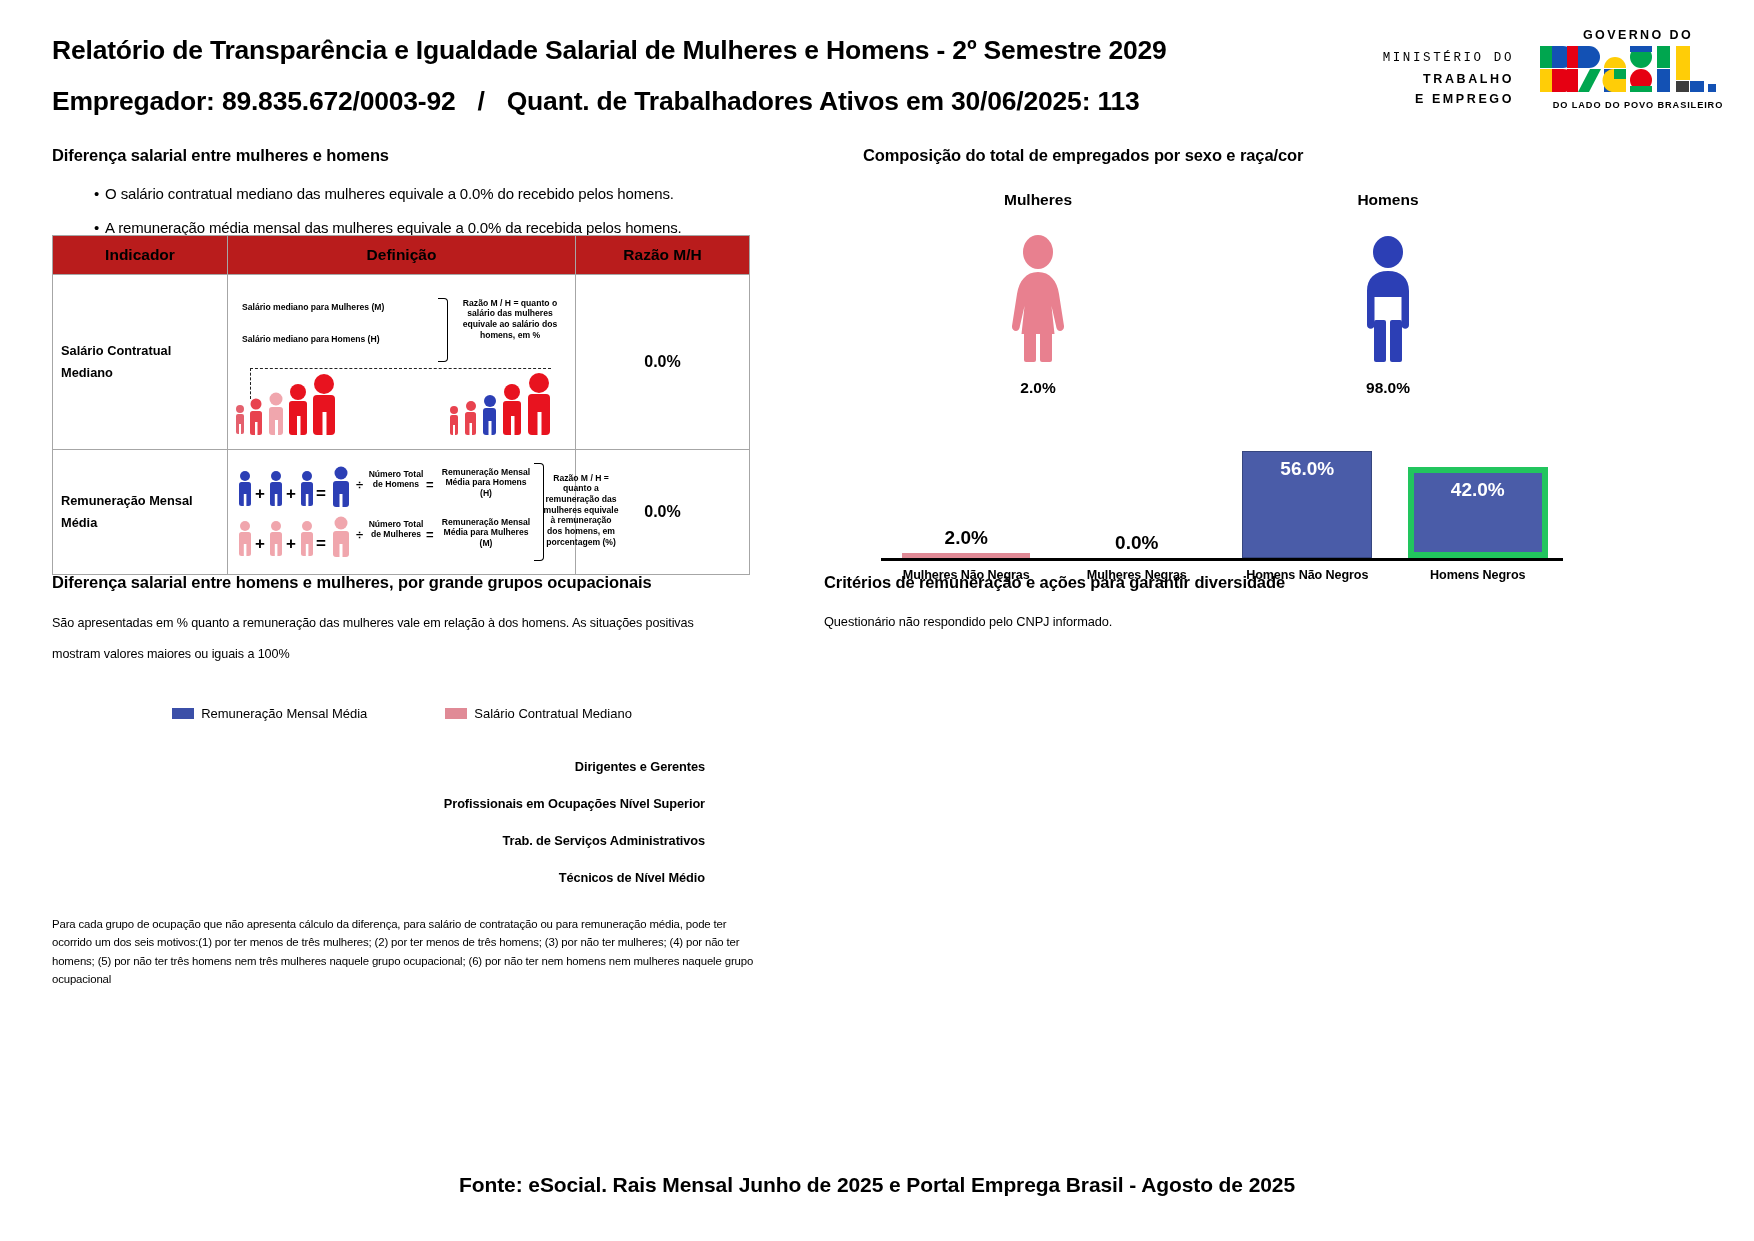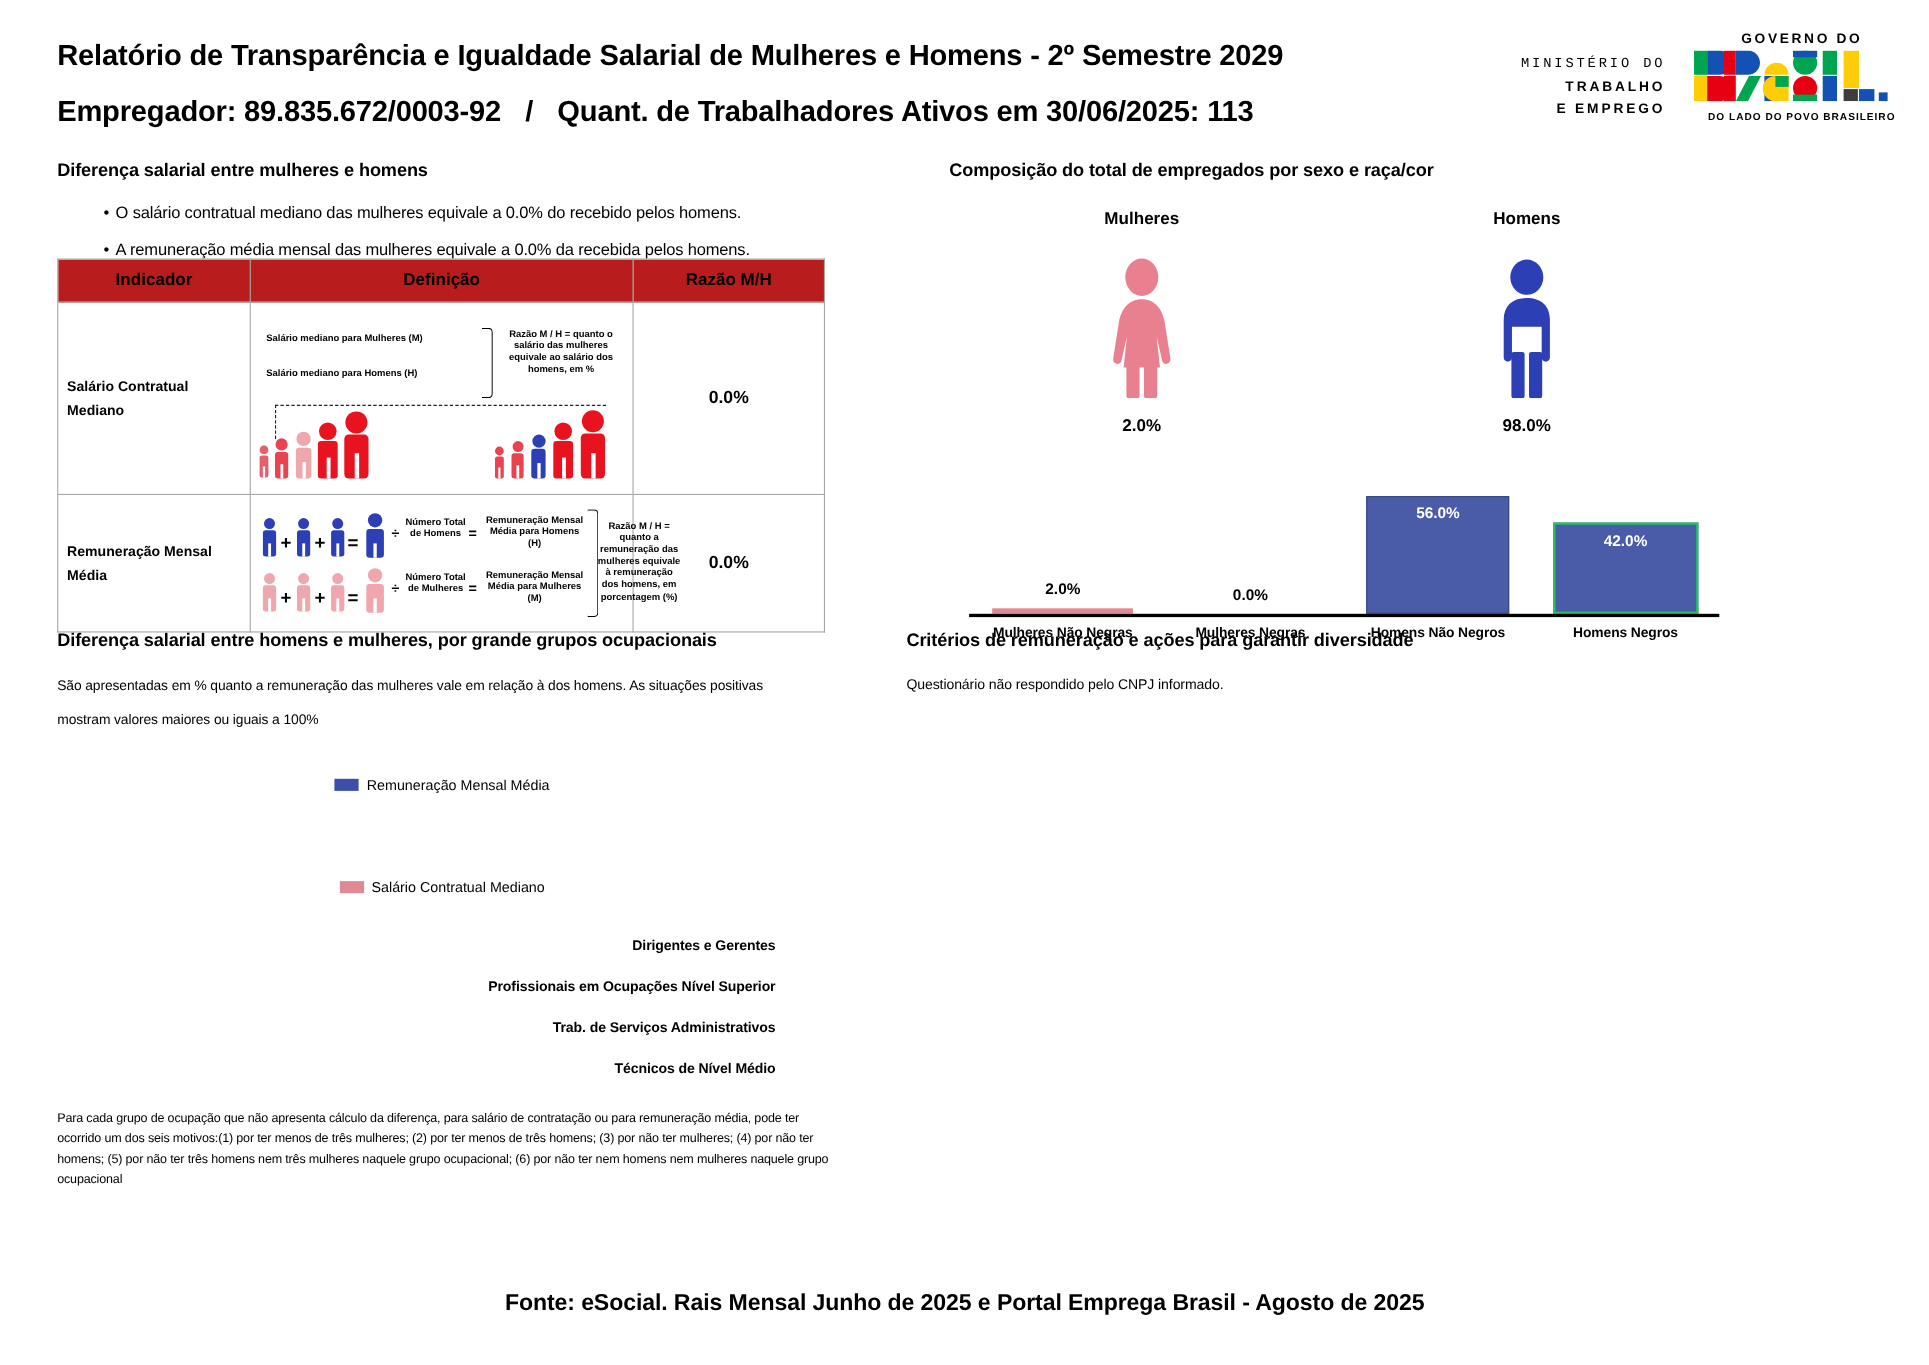--- a/index.html
+++ b/index.html
@@ -86,21 +86,21 @@
   }
   .dashbox{
     position:absolute;border:1.4px dashed #222;border-right:none;
   }
 
   
   .occ-sec{position:absolute;left:52px;top:573px;width:700px;}
   .occ-desc{font-size:12.6px;line-height:2.45;margin-top:16px;letter-spacing:-0.1px;}
   .legend{
     display:flex;justify-content:center;gap:78px;margin-top:36px;
-    font-size:13px;align-items:center;flex-direction:column;
+    font-size:13px;align-items:center;
   }
   .legend-item{display:flex;align-items:center;gap:7px;}
   .swatch{width:22px;height:11px;display:inline-block;}
   .occ-labels{margin-top:38px;}
   .occ-label{
     font-size:12.8px;font-weight:bold;text-align:right;
     padding-right:47px;margin-bottom:22px;letter-spacing:-0.1px;
   }
   .footnote{
     font-size:11.4px;line-height:1.62;margin-top:30px;letter-spacing:-0.15px;
@@ -121,21 +121,21 @@
   .axis{
     position:absolute;left:18px;right:0;bottom:0;height:3.2px;background:#000;
   }
   .bars{
     position:absolute;left:18px;right:0;bottom:3.2px;height:124px;
     display:flex;align-items:flex-end;
   }
   .barwrap{flex:1;display:flex;flex-direction:column;align-items:center;justify-content:flex-end;height:100%;}
   .bar{width:128px;position:relative;display:flex;justify-content:center;}
   .bar-val{
-    position:absolute;top:6px;font-size:14px;font-weight:bold;color:#ffffff;white-space:nowrap;text-align:center;
+    position:absolute;top:6px;font-size:19px;font-weight:bold;color:#ffffff;white-space:nowrap;text-align:center;
   }
   .bar-val.outside{top:-26px;color:#000;}
   .xlabels{display:flex;margin-top:7px;padding-left:18px;}
   .xlab{flex:1;text-align:center;font-size:12.6px;font-weight:bold;letter-spacing:-0.1px;}
 
   .crit-sec{position:absolute;left:824px;top:573px;width:700px;}
   .crit-desc{font-size:12.8px;margin-top:22px;letter-spacing:-0.1px;}
 
   
   .footer{
@@ -445,21 +445,21 @@
             <div class="bar" style="height:0px;background:#e08a96;">
               <span class="bar-val outside">0.0%</span>
             </div>
           </div>
           <div class="barwrap">
             <div class="bar" style="height:105px;background:#4a5ca8;border:1px solid #36467f;">
               <span class="bar-val">56.0%</span>
             </div>
           </div>
           <div class="barwrap">
-            <div class="bar" style="height:79px;background:#4a5ca8;border:2px solid #22c55e;">
+            <div class="bar" style="height:79px;background:#4a5ca8;border:6px solid #22c55e;">
               <span class="bar-val">42.0%</span>
             </div>
           </div>
         </div>
         <div class="axis"></div>
       </div>
       <div class="xlabels">
         <div class="xlab">Mulheres Não Negras</div>
         <div class="xlab">Mulheres Negras</div>
         <div class="xlab">Homens Não Negros</div>

